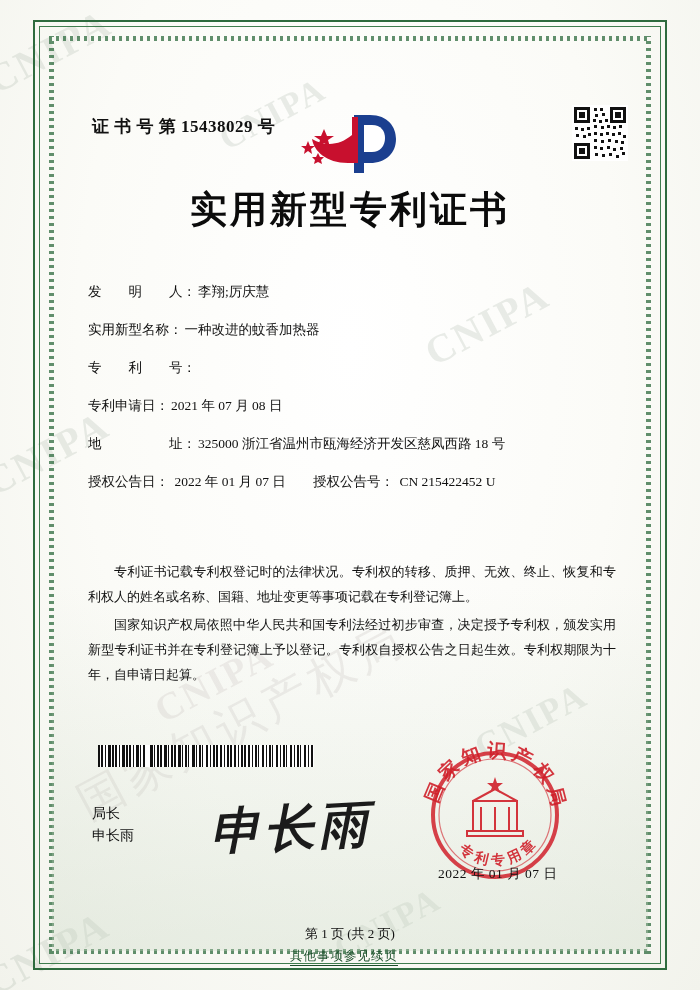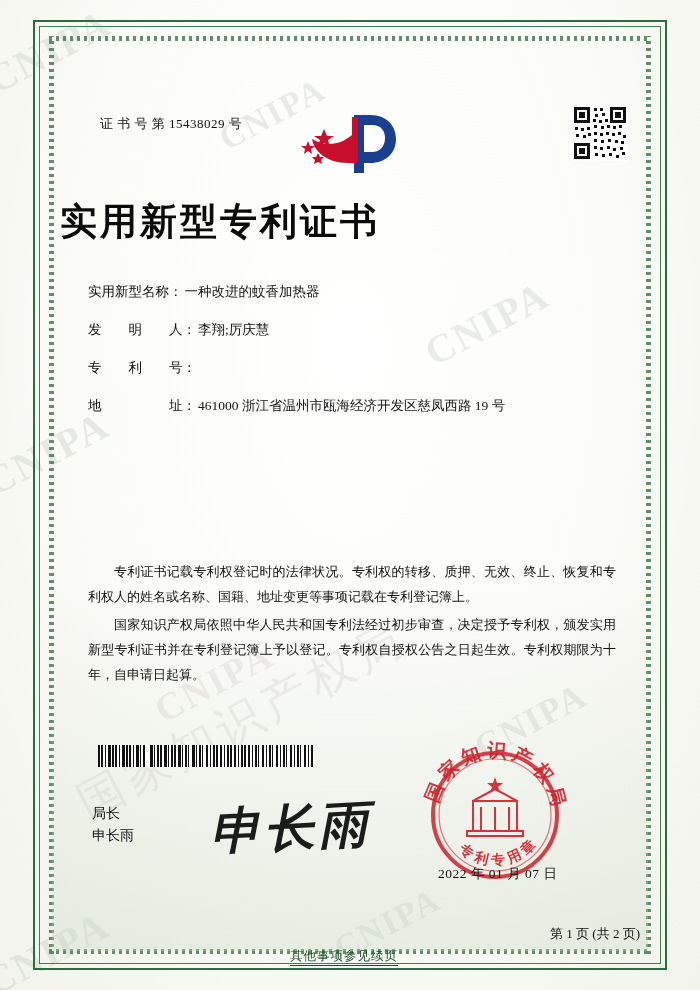--- a/index.html
+++ b/index.html
@@ -91,45 +91,47 @@
 
   
   .content {
     position: absolute;
     left: 60px; top: 45px;
     width: 580px; height: 900px;
   }
 
   .cert-no {
     position: absolute;
-    left: 40px; top: 70px;
-    font-family: "Liberation Serif", "DejaVu Serif", serif;
-    font-size: 13px;
+    left: 32px; top: 70px;
+    font-family: "Liberation Serif", "DejaVu Serif", serif;
+    font-size: 17px;
     color: #111;
     letter-spacing: 0.5px;
+    font-weight: bold;
   }
 
   
   .logo {
     position: absolute;
     left: 232px; top: 66px;
     width: 120px; height: 62px;
   }
 
   
   .qr {
     position: absolute;
     right: 12px; top: 60px;
     width: 56px; height: 56px;
   }
 
   .title {
     position: absolute;
-    left: 0; top: 152px;
+    left: 0; top: 140px;
     width: 580px;
+    text-align: center;
     font-family: "Liberation Serif", "DejaVu Serif", serif;
     font-weight: bold;
     font-size: 37px;
     letter-spacing: 3px;
     color: #0b0b0b;
   }
 
   .fields {
     position: absolute;
     left: 28px; top: 238px;
@@ -213,21 +215,21 @@
     font-family: "Liberation Serif", "DejaVu Serif", serif;
     font-size: 13.5px;
     color: #111;
     letter-spacing: 0.5px;
   }
 
   .page-no {
     position: absolute;
     left: 0; top: 880px;
     width: 580px;
-    text-align: right;
+    text-align: center;
     font-family: "Liberation Serif", "DejaVu Serif", serif;
     font-size: 13px;
     color: #111;
   }
 
   .footer-note {
     position: absolute;
     left: 0; top: 948px;
     width: 688px;
     text-align: center;
@@ -329,33 +331,47 @@
           <rect x="44" y="50" width="3" height="3"></rect>
             <rect x="50" y="47" width="3" height="3"></rect>
         </g>
       </svg>
     </div>
 
     <div class="title">实用新型专利证书</div>
 
     <div class="fields">
       <div class="field-row">
+        <span class="field-label">发　　明　　人：</span>
+        <span class="field-value">李翔;厉庆慧</span>
+      </div>
+      <div class="field-row">
         <span class="field-label">实用新型名称：</span>
         <span class="field-value">一种改进的蚊香加热器</span>
       </div>
       <div class="field-row">
-        <span class="field-label">发　　明　　人：</span>
-        <span class="field-value">李翔;厉庆慧</span>
+        <span class="field-label">专　　利　　号：</span>
       </div>
       <div class="field-row">
-        <span class="field-label">专　　利　　号：</span>
+        <span class="field-label">专利申请日：</span>
+        <span class="field-value">2021 年 07 月 08 日</span>
       </div>
       <div class="field-row">
         <span class="field-label">地　　　　　址：</span>
-        <span class="field-value">461000 浙江省温州市瓯海经济开发区慈凤西路 19 号</span>
+        <span class="field-value">325000 浙江省温州市瓯海经济开发区慈凤西路 18 号</span>
+      </div>
+      <div class="row-two">
+        <div class="left">
+          <span class="field-label">授权公告日：</span>
+          <span class="field-value">2022 年 01 月 07 日</span>
+        </div>
+        <div class="right">
+          <span class="field-label">授权公告号：</span>
+          <span class="field-value">CN 215422452 U</span>
+        </div>
       </div>
     </div>
 
     <div class="paragraphs">
       <p>专利证书记载专利权登记时的法律状况。专利权的转移、质押、无效、终止、恢复和专利权人的姓名或名称、国籍、地址变更等事项记载在专利登记簿上。</p>
       <p>国家知识产权局依照中华人民共和国专利法经过初步审查，决定授予专利权，颁发实用新型专利证书并在专利登记簿上予以登记。专利权自授权公告之日起生效。专利权期限为十年，自申请日起算。</p>
     </div>
 
     <div class="barcode"></div>
 

